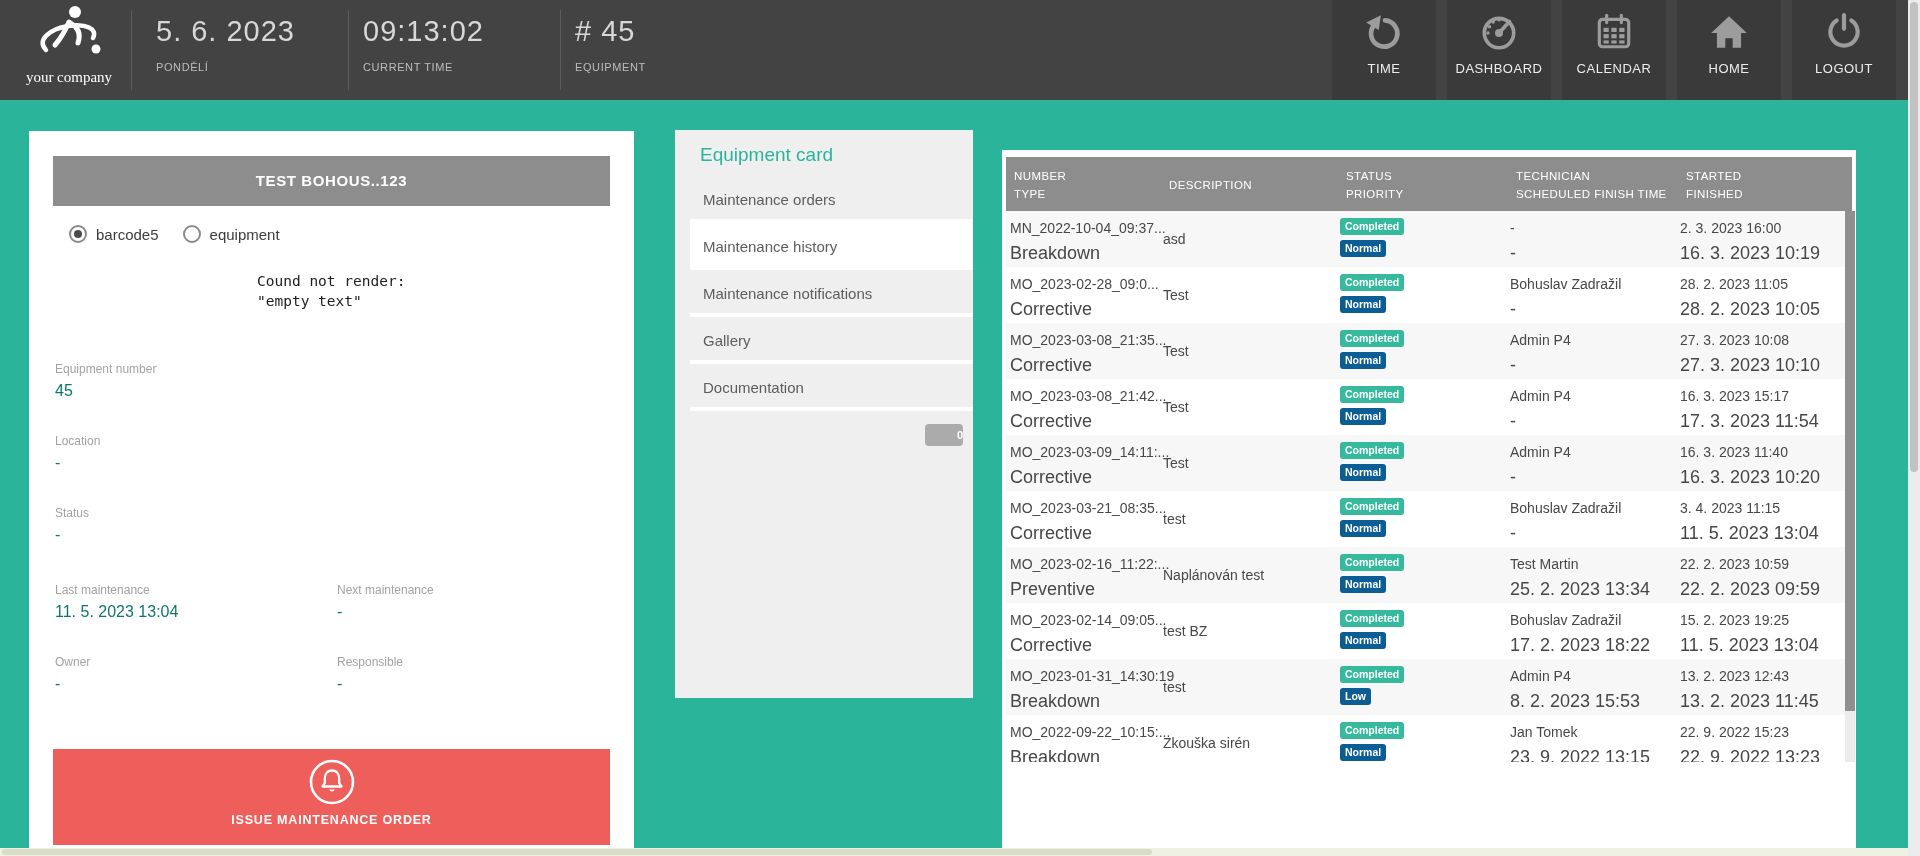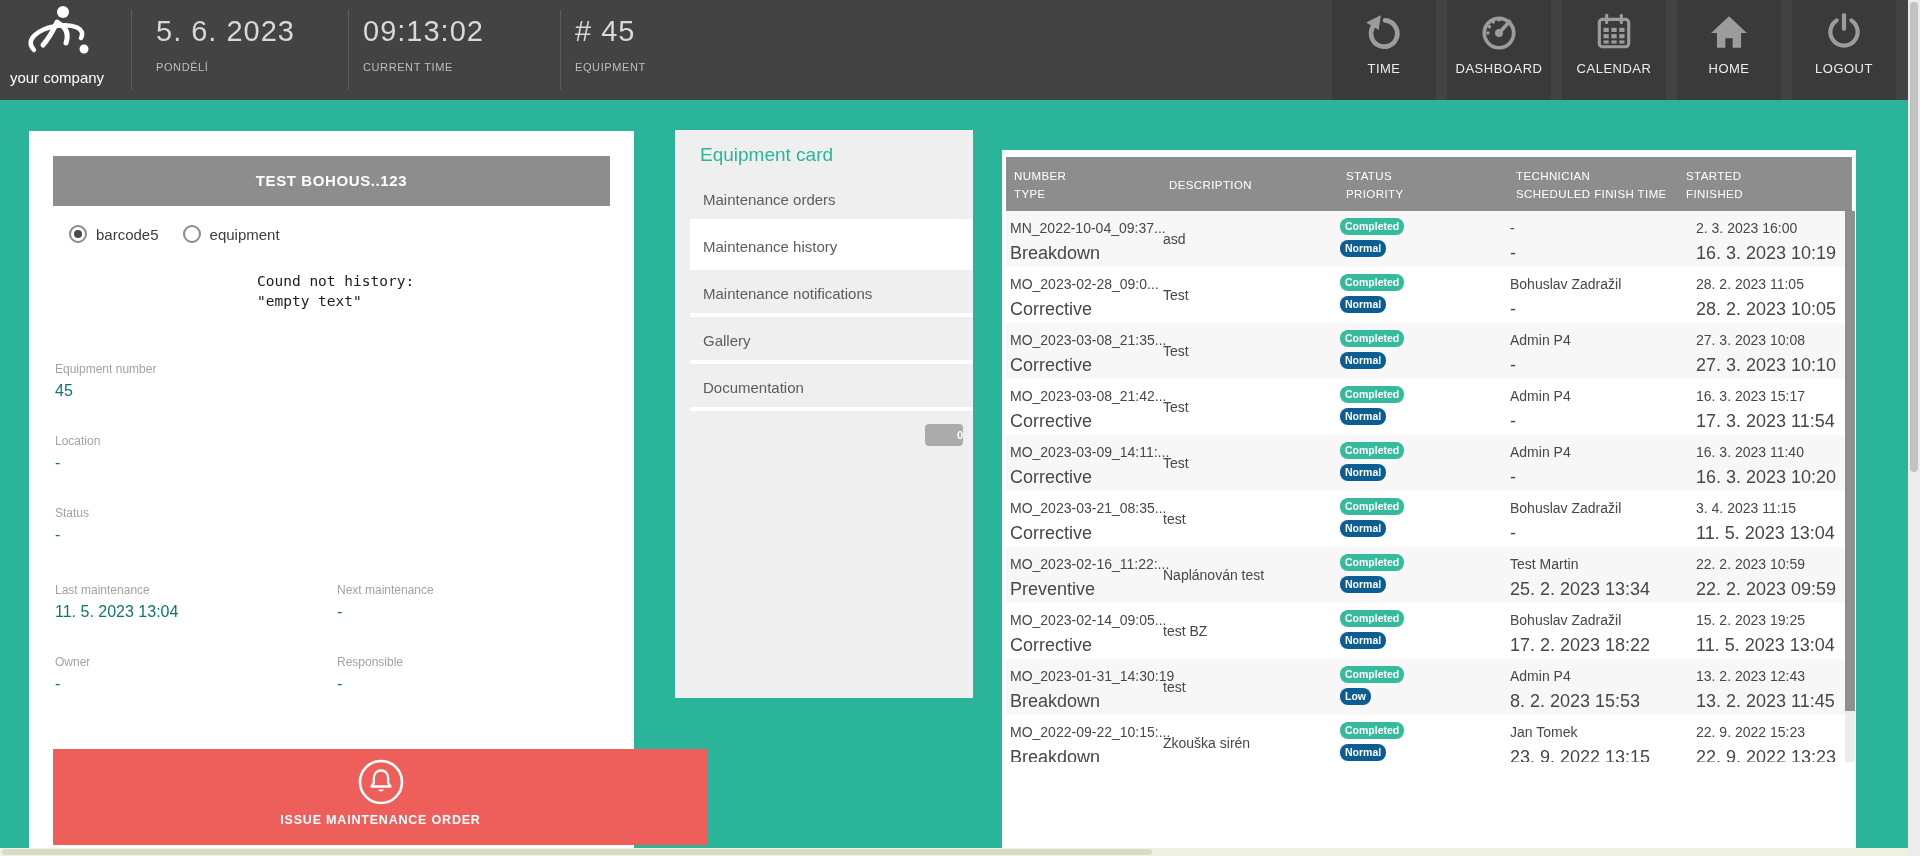--- a/index.html
+++ b/index.html
@@ -4,21 +4,21 @@
 <style>
   * { box-sizing: border-box; }
   html,body { margin:0; padding:0; }
   body {
     width:1920px; height:856px; position:relative; overflow:hidden;
     background:#2ab59a;
     font-family:"Liberation Sans", sans-serif;
   }
   
   #header { position:absolute; left:0; top:0; width:1908px; height:100px; background:#434343; }
-  .hsec-logo { position:absolute; left:2px; top:4px; width:110px; height:94px; text-align:center; cursor:pointer; }
+  .hsec-logo { position:absolute; left:14px; top:4px; width:110px; height:94px; text-align:center; cursor:pointer;font-family:Liberation Serif, serif; }
   .logo-text { color:#ffffff; font-size:15px; margin-top:1px; }
   .hdiv { position:absolute; top:10px; height:80px; width:1px; background:#5c5c5c; }
   .hinfo { position:absolute; top:0; }
   .hinfo .val { font-size:29px; color:#d8d8d8; letter-spacing:1px; margin-top:15px; white-space:nowrap; }
   .hinfo .lbl { font-size:11px; color:#bdbdbd; letter-spacing:0.6px; margin-top:13px; }
   .navbtn { position:absolute; top:0; width:104px; height:100px; background:#3a3a3a; cursor:pointer; text-align:center; }
   .navbtn svg { margin-top:11px; }
   .navbtn .nlabel { display:block; color:#ededed; font-size:13px; letter-spacing:0.5px; margin-top:4px; }
 
   
@@ -36,21 +36,21 @@
   .radio.checked::after { content:""; position:absolute; left:3px; top:3px; width:8px; height:8px; border-radius:50%; background:#4a4a4a; }
   .radio-label { font-size:15px; color:#3c3c3c; margin:0 24px 0 9px; }
   .err { position:absolute; left:228px; top:140px; font-family:"DejaVu Sans Mono", monospace;
          font-size:14.5px; line-height:20px; color:#1d1d1d; white-space:pre; }
   .field { position:absolute; }
   .flabel { font-size:12px; color:#a2a2a2; }
   .fvalue { font-size:16px; color:#0f766e; margin-top:6px; }
   .f-eq { left:26px; top:231px; } .f-loc { left:26px; top:303px; } .f-status { left:26px; top:375px; }
   .f-last { left:26px; top:452px; } .f-next { left:308px; top:452px; }
   .f-owner { left:26px; top:524px; } .f-resp { left:308px; top:524px; }
-  #issue-btn { position:absolute; left:24px; top:618px; width:655px; height:96px; background:#ee5e5b; text-align:center; cursor:pointer; }
+  #issue-btn { position:absolute; left:24px; top:618px; width:557px; height:96px; background:#ee5e5b; text-align:center; cursor:pointer; }
   #issue-btn svg { margin-top:9px; }
   #issue-btn .ilabel { display:block; color:#ffffff; font-size:12.5px; font-weight:bold; letter-spacing:0.8px; margin-top:3px; }
 
   
   #menu-panel { position:absolute; left:675px; top:130px; width:298px; height:568px; background:#f0efef; }
   .mtitle { position:absolute; left:25px; top:14px; font-size:19px; color:#2ab59a; }
   #menu-items { position:absolute; left:15px; top:46px; right:0; }
   .mitem { position:relative; height:47px; border-bottom:4px solid #ffffff; background:#f0efef; cursor:pointer; }
   .mitem.selected { background:#ffffff; }
   .mlabel { position:absolute; left:13px; top:15px; font-size:15px; color:#5d5d5d; }
@@ -63,26 +63,26 @@
   #thead { position:absolute; left:4px; top:7px; width:846px; height:54px; background:#8d8d8d; }
   .hc { position:absolute; color:#ffffff; font-size:11.5px; letter-spacing:0.4px; white-space:nowrap; }
   .hc .hl2 { margin-top:6px; }
   .hc1 { left:8px;  top:13px; } .hc2 { left:163px; top:22px; } .hc3 { left:340px; top:13px; }
   .hc4 { left:510px; top:13px; } .hc5 { left:680px; top:13px; }
   #tbody { position:absolute; left:4px; top:61px; width:841px; height:551px; overflow:hidden; }
   .trow { position:relative; height:56px; background:#ffffff; cursor:pointer; }
   .trow.stripe { background:#f7f7f7; }
   .c { position:absolute; top:0; height:56px; }
   .c1 { left:4px;  width:152px; } .c2 { left:157px; width:176px; display:flex; align-items:center; }
-  .c3 { left:334px; width:168px; padding-top:7px; } .c4 { left:504px; width:170px; } .c5 { left:674px; width:166px;margin-left:16px; }
+  .c3 { left:334px; width:168px; padding-top:7px; } .c4 { left:504px; width:170px; } .c5 { left:674px; width:166px; }
   .l1 { position:absolute; top:9px;  font-size:14px; color:#474747; white-space:nowrap; }
   .l2 { position:absolute; top:32px; font-size:18px; color:#474747; white-space:nowrap; }
   .desc { font-size:14px; color:#474747; white-space:nowrap; }
   .badge { display:block; width:fit-content; color:#fff; font-size:10.5px; font-weight:bold;
-           padding:2px 5px 3px; border-radius:8px; margin-bottom:5px; }
+           padding:2px 5px 3px; border-radius:3px; margin-bottom:5px; }
   .badge.completed { background:#36b99c; }
   .badge.priority  { background:#0b5d94; }
   #tscroll { position:absolute; right:1px; top:61px; width:10px; height:551px; background:#ececec; }
   #tscroll .thumb { position:absolute; left:0; top:0; width:10px; height:500px; background:#8f8f8f; }
 </style>
 </head>
 <body>
 
 <div id="header">
 
@@ -187,21 +187,21 @@
 <div id="left-panel">
   <div id="title-bar">TEST BOHOUS..123</div>
 
   <div class="radio-row">
     <span class="radio checked"></span>
     <span class="radio-label">barcode5</span>
     <span class="radio"></span>
     <span class="radio-label">equipment</span>
   </div>
 
-  <div class="err"><span>Cound not history:</span>
+  <div class="err"><span>Cound not render:</span>
 <span>"empty text"</span></div>
 
   <div class="field f-eq">
     <div class="flabel">Equipment number</div>
     <div class="fvalue">45</div>
   </div>
   <div class="field f-loc">
     <div class="flabel">Location</div>
     <div class="fvalue">-</div>
   </div>

